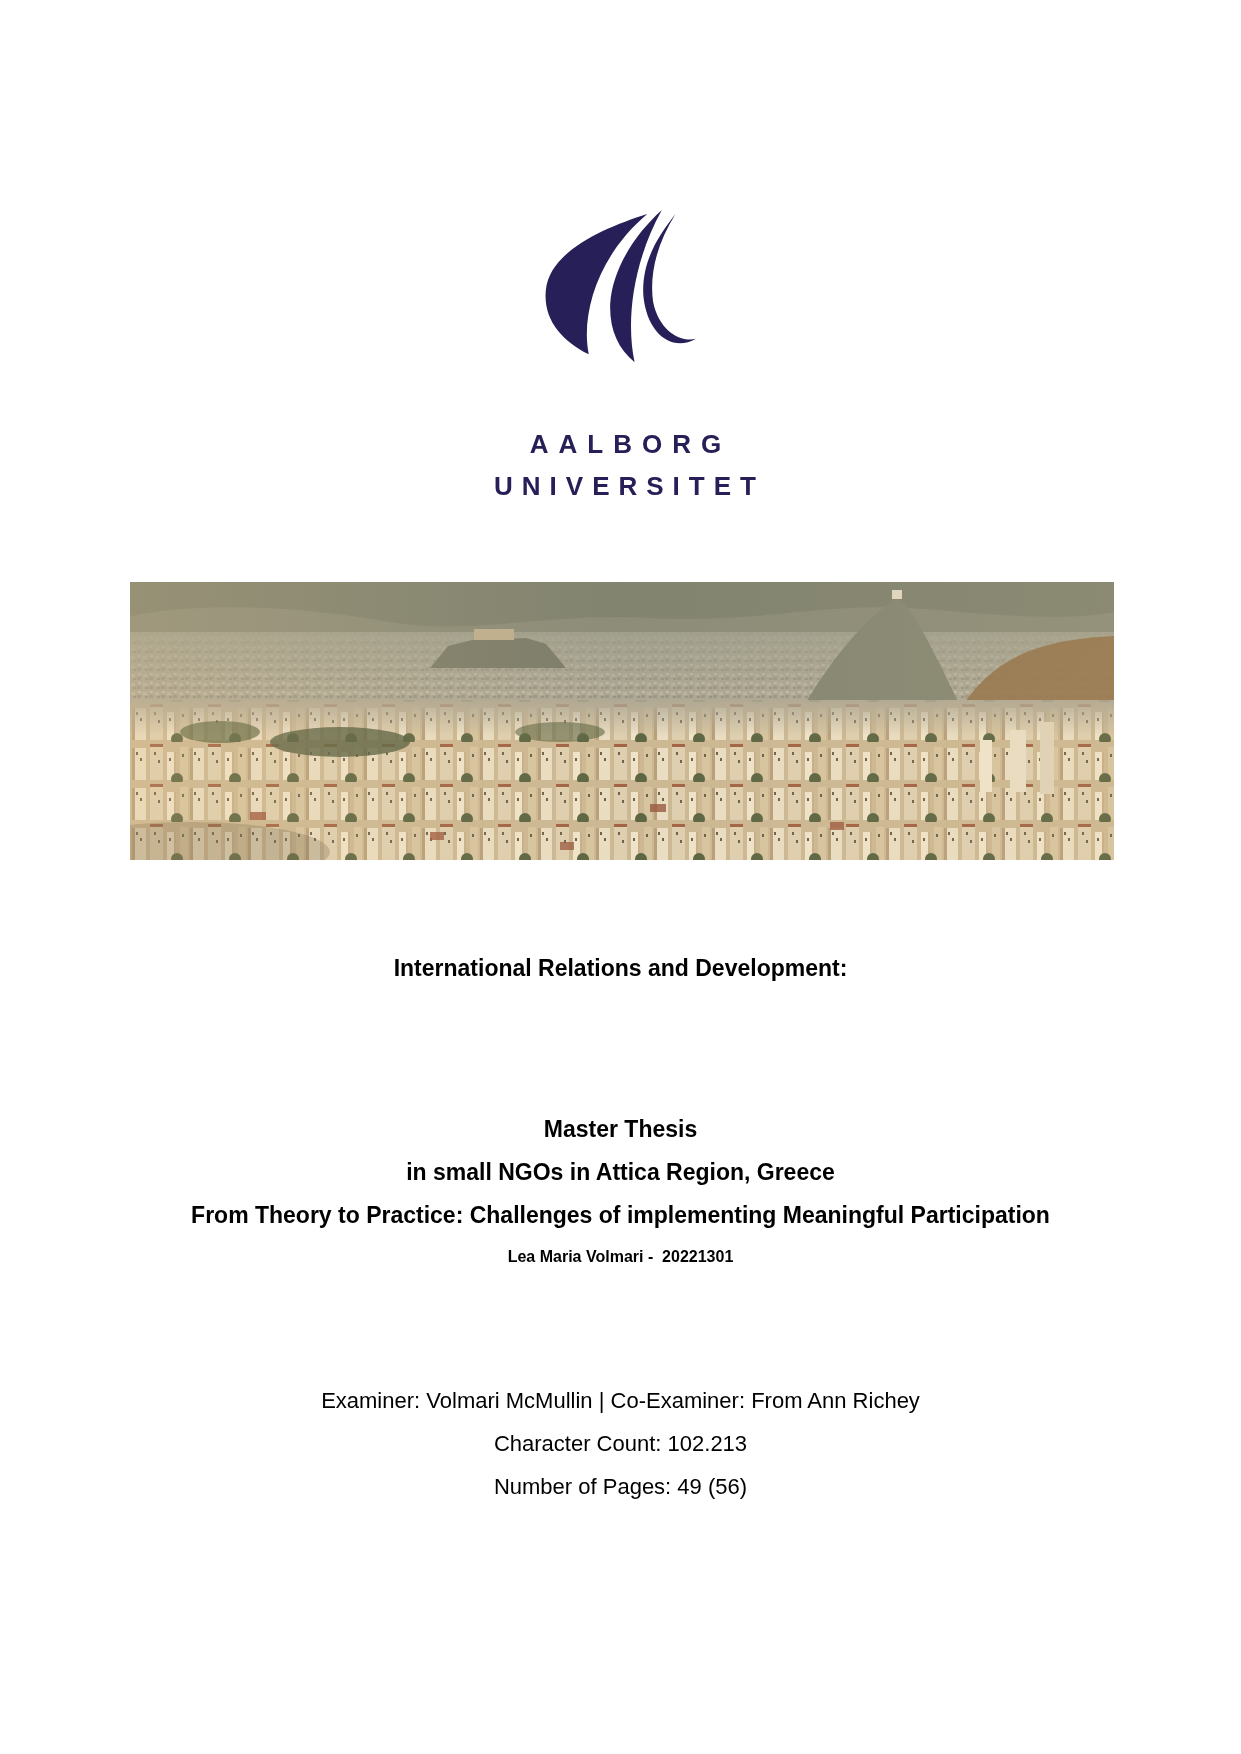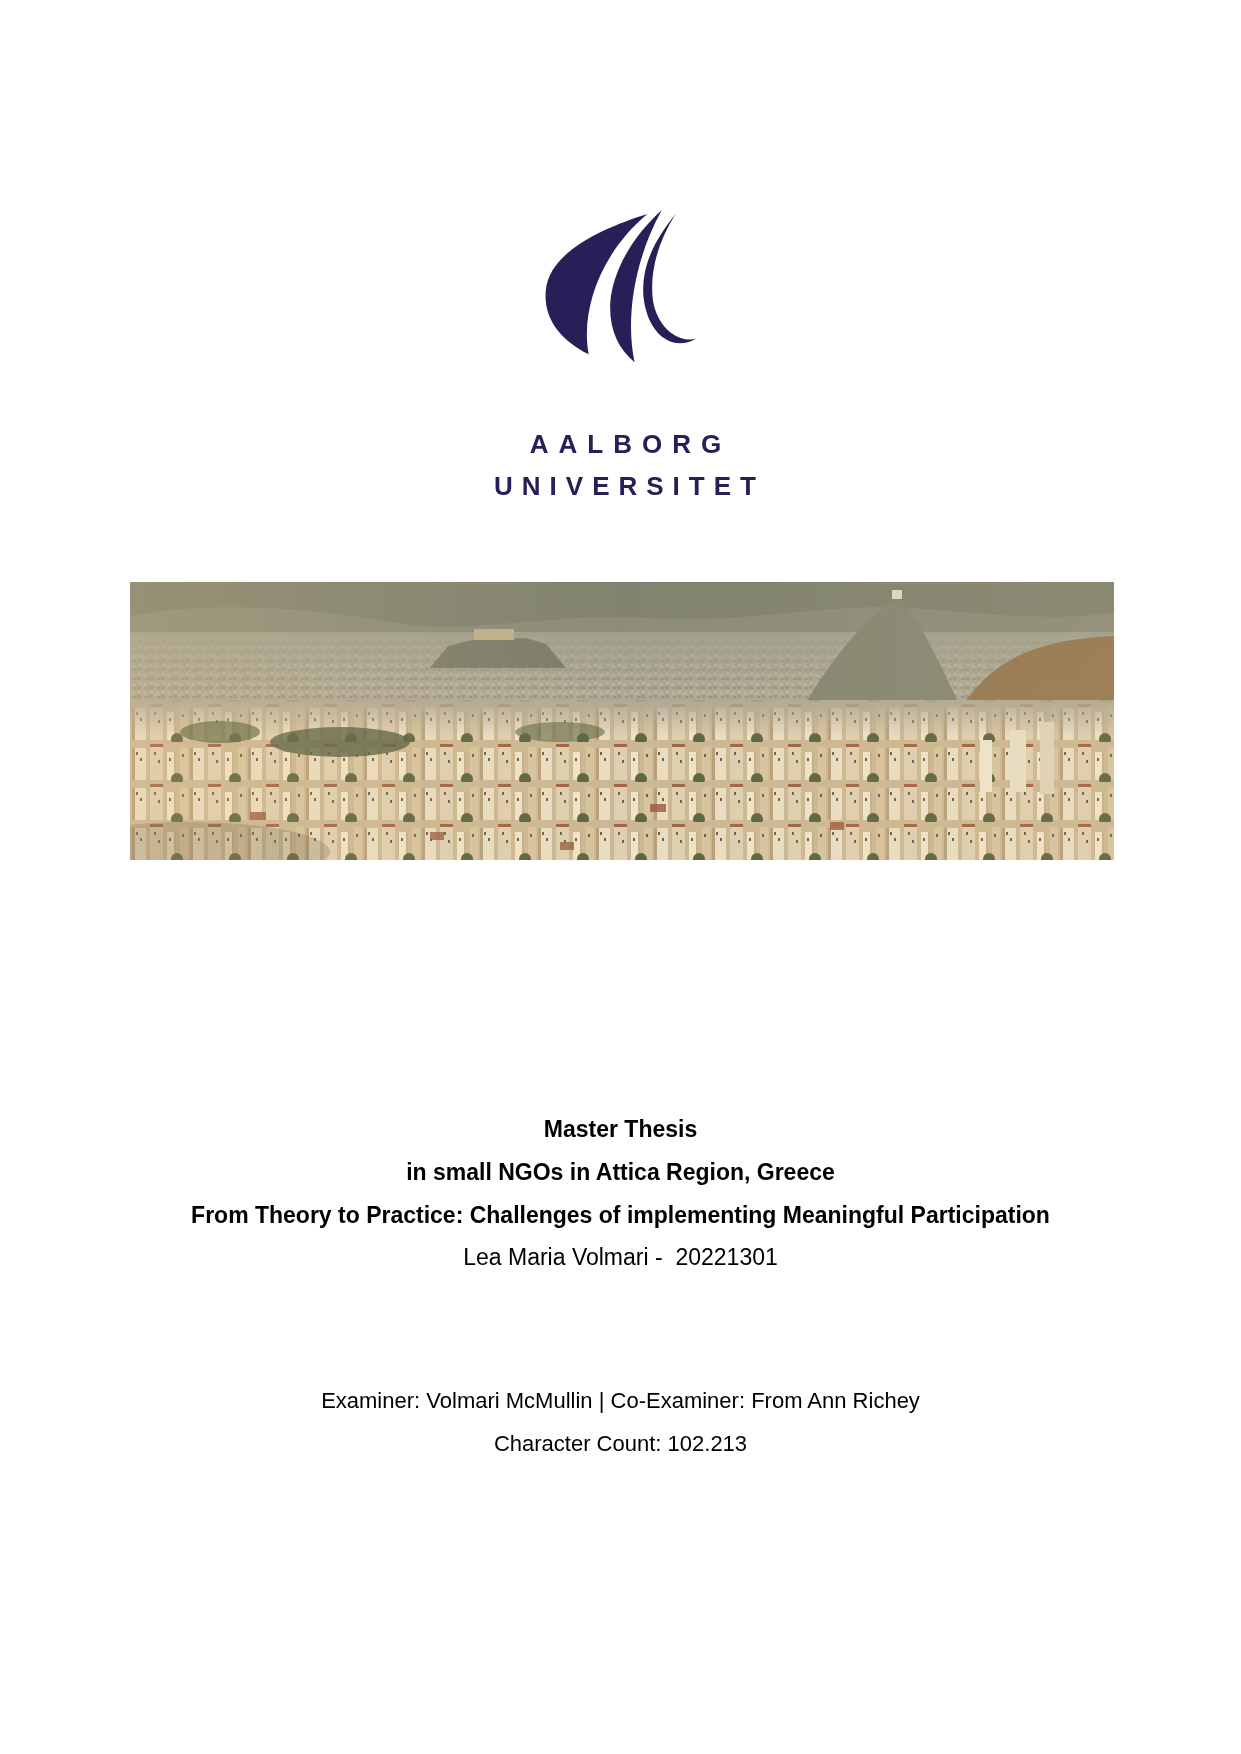--- a/index.html
+++ b/index.html
@@ -17,21 +17,21 @@
   #wordmark-2{top:471px;font-size:26px;letter-spacing:9px;padding-left:9px}
   
   #cover-photo{
     position:absolute;left:130px;top:582px;width:984px;height:278px;overflow:hidden;
   }
   #cover-photo svg{display:block;width:100%;height:100%}
   
   .h{font-weight:bold;font-size:23px}
   #program-block{top:947px;line-height:42px}
   #thesis-block{top:1108px;line-height:43px}
-  #author-line{top:1244px;font-size:23px;line-height:26px;font-weight:normal}
+  #author-line{top:1244px;font-size:16px;line-height:26px;font-weight:bold}
   #details-block{top:1379px;font-size:22px;line-height:43px;font-weight:normal}
   .b{font-weight:normal}
 </style>
 </head>
 <body>
 
 <svg id="logo-mark" viewBox="0 0 160 172" aria-hidden="true">
   <path fill="#272058" d="M110,8 C66,22 10,46 6,86 C3,116 22,138 50,152 C42,112 58,52 110,8 Z"></path>
   <path fill="#272058" d="M125,4 C96,30 74,66 72,100 C71,126 80,146 97,160 C88,118 95,58 125,4 Z"></path>
   <path fill="#272058" d="M139,8 C120,38 112,70 116,98 C122,128 144,140 160,136 C136,150 110,132 106,92 C104,58 120,32 139,8 Z"></path>
@@ -115,20 +115,21 @@
     <rect x="520" y="222" width="16" height="8" fill="#8f4c36" opacity="0.8"></rect>
     <rect x="700" y="240" width="14" height="8" fill="#964f38" opacity="0.8"></rect>
     <rect x="430" y="260" width="14" height="8" fill="#8f4c36" opacity="0.75"></rect>
 
     <ellipse cx="60" cy="270" rx="140" ry="30" fill="#4a4232" opacity="0.25"></ellipse>
     <rect x="0" y="0" width="984" height="278" fill="url(#warmLight)"></rect>
   </svg>
 </div>
 
 <div id="program-block" class="center-line h">
+  <div>International Relations and Development:</div>
 </div>
 
 <div id="thesis-block" class="center-line h">
   <div>Master Thesis</div>
   <div>in small NGOs in Attica Region, Greece</div>
   <div>From Theory to Practice: Challenges of implementing Meaningful Participation</div>
 </div>
 
 <div id="author-line" class="center-line">Lea Maria Volmari - &nbsp;20221301</div>
 
@@ -137,13 +138,17 @@
     <span class="b">Examiner:</span>
     <span>Volmari McMullin</span>
     <span>|</span>
     <span class="b">Co-Examiner:</span>
     <span>From Ann Richey</span>
   </div>
   <div>
     <span class="b">Character Count:</span>
     <span>102.213</span>
   </div>
+  <div>
+    <span class="b">Number of Pages:</span>
+    <span>49 (56)</span>
+  </div>
 </div>
 
 </body></html>

